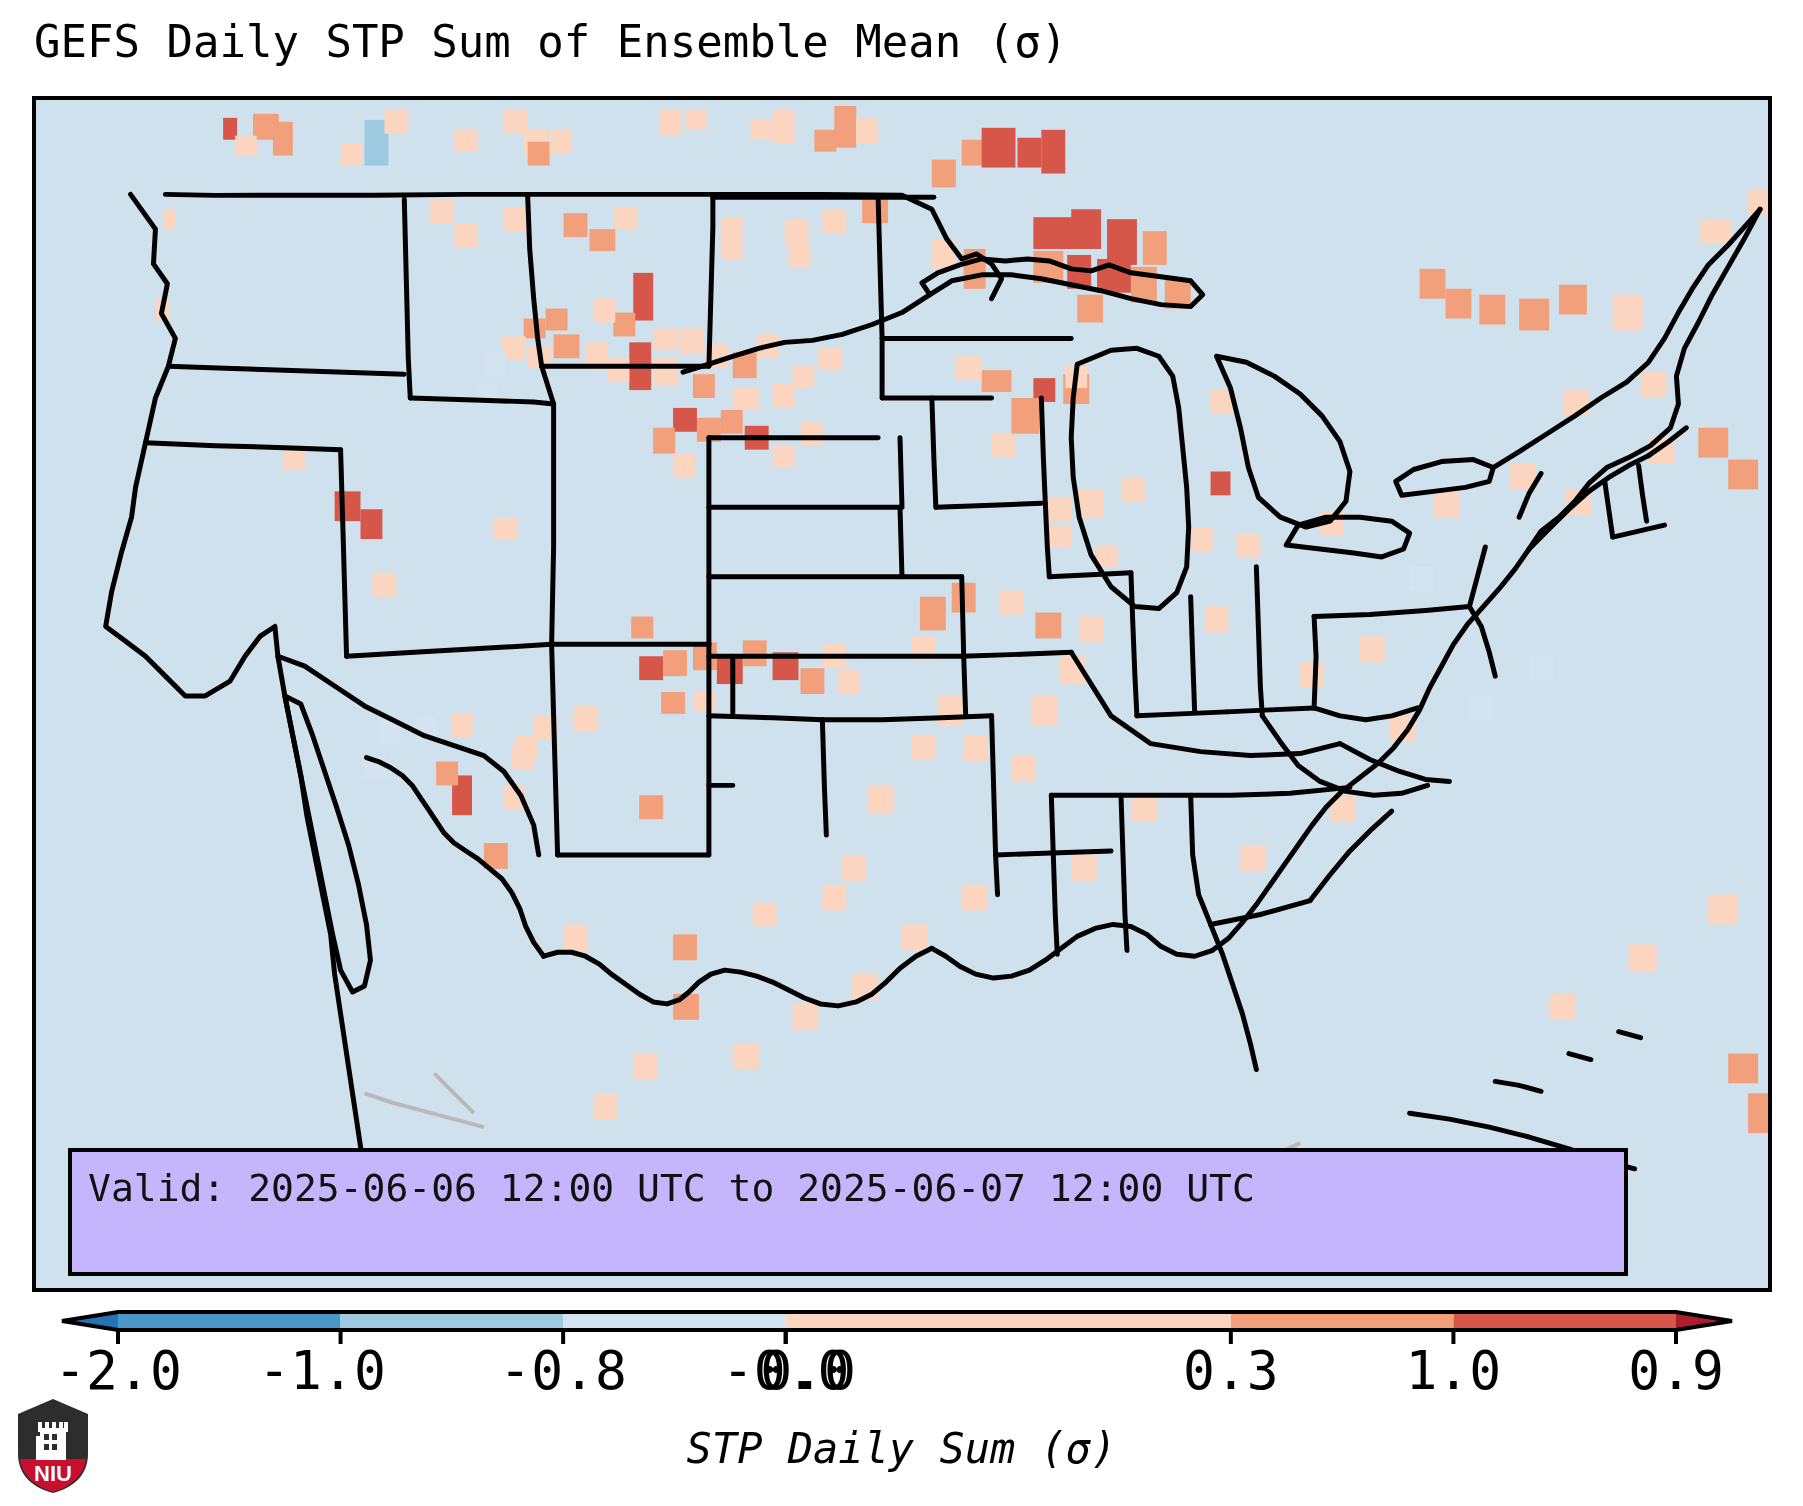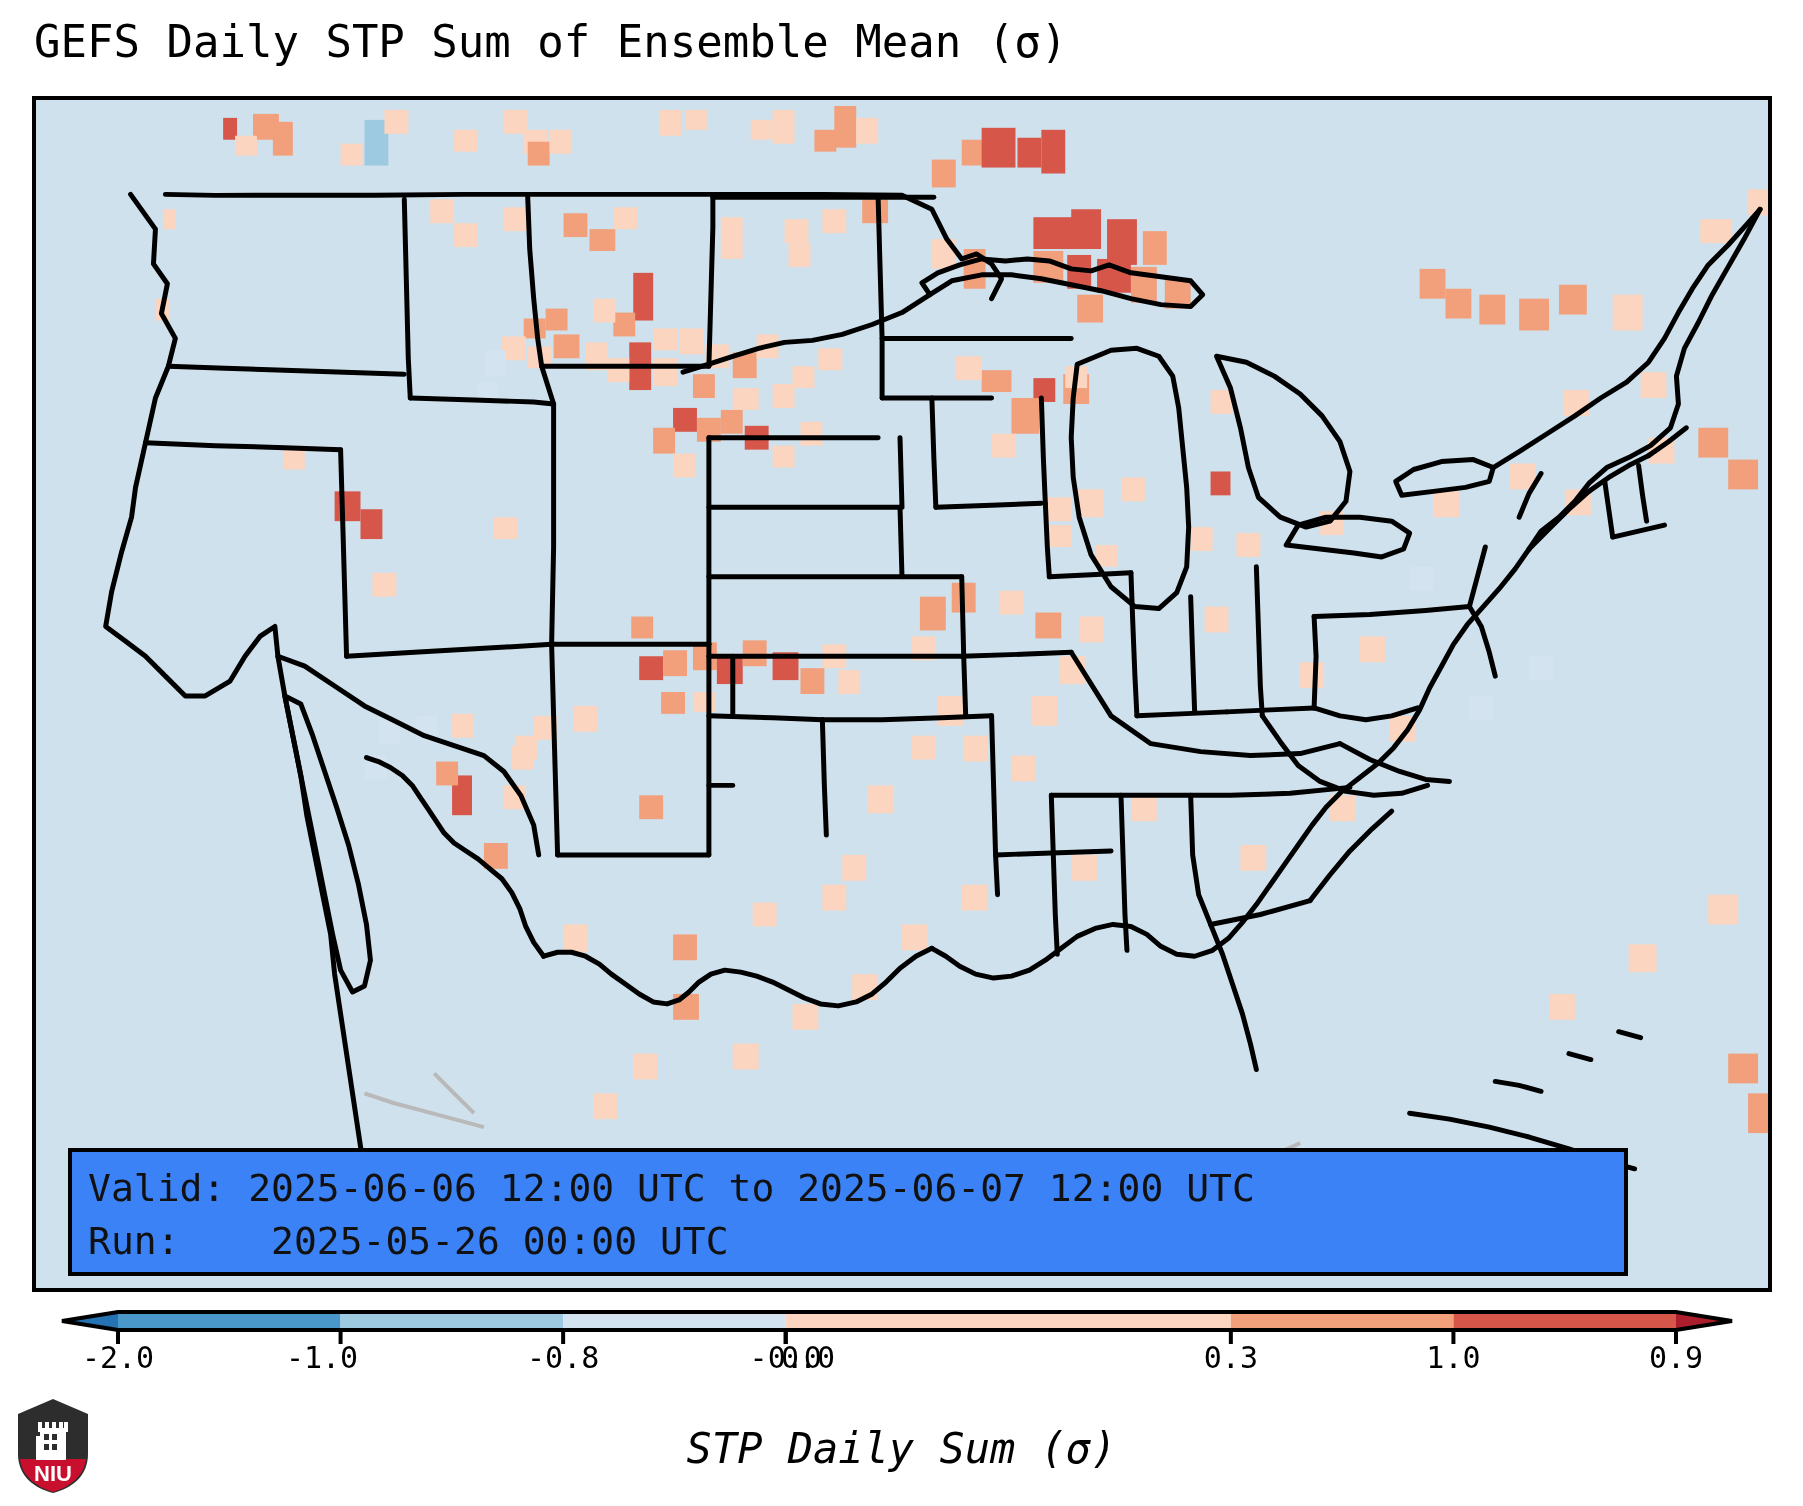--- a/index.html
+++ b/index.html
@@ -8,30 +8,30 @@
        -webkit-font-smoothing:antialiased;overflow:hidden;}
 
   #title{position:absolute;left:34px;top:16px;font-size:44px;letter-spacing:0px;
          color:#000;white-space:pre;font-family:"DejaVu Sans Mono","Liberation Mono",monospace;text-align:center;}
 
   #map-frame{position:absolute;left:32px;top:96px;width:1740px;height:1196px;
              border:4px solid #000;box-sizing:border-box;background:#cfe1ec;overflow:hidden;}
   #map-svg{position:absolute;left:0;top:0;width:100%;height:100%;display:block;}
 
   #infobox{position:absolute;left:68px;top:1148px;width:1560px;height:128px;
-           background:#3b82f6;border:4px solid #000;box-sizing:border-box;z-index:40;
+           background:#c4b5fd;border:4px solid #000;box-sizing:border-box;z-index:40;
            padding:10px 16px 0 16px;}
   .info-line{font-size:38px;line-height:53px;color:#111;white-space:pre;
              font-family:"DejaVu Sans Mono","Liberation Mono",monospace;}
 
   #cbar-wrap{position:absolute;left:0;top:1300px;width:1803px;height:50px;}
   #cbar-svg{display:block;}
 
   #cbar-ticks{position:absolute;left:0;top:1340px;width:1803px;height:60px;}
-  .ctick{position:absolute;top:0;font-size:30px;color:#000;transform:translateX(-50%);
+  .ctick{position:absolute;top:0;font-size:53px;color:#000;transform:translateX(-50%);
          white-space:pre;font-family:"DejaVu Sans Mono","Liberation Mono",monospace;}
 
   #cbar-label{position:absolute;left:0;top:1424px;width:1803px;text-align:center;
               font-size:42px;color:#000;white-space:pre;
               font-family:"DejaVu Sans Mono","Liberation Mono",monospace;font-style:italic;}
 
   #niu-logo{position:absolute;left:14px;top:1396px;width:78px;height:100px;}
 </style>
 </head>
 <body>
@@ -387,21 +387,20 @@
     <g id="light-borders" fill="none" stroke="#b9b9b9" stroke-width="4" stroke-linejoin="round">
       <path d="M330,1000 L360,1010 L390,1018 L420,1026 L450,1034"></path>
       <path d="M1080,1108 L1120,1100 L1160,1090 L1200,1078 L1240,1064 L1270,1050"></path>
       <path d="M400,980 L420,1000 L440,1020"></path>
     </g>
   </svg>
 </div>
 
 <div id="infobox">
   <div class="info-line">Valid: 2025-06-06 12:00 UTC to 2025-06-07 12:00 UTC</div>
-  <div class="info-line">Run:    2025-05-26 00:00 UTC</div>
 </div>
 
 <div id="cbar-wrap">
   <svg id="cbar-svg" width="1803" height="50" viewBox="0 0 1803 50">
     <g id="cbar-body">
         <rect x="118" y="12" width="222.57142857142856" height="18" fill="#4a97c9"></rect>
         <rect x="340.57142857142856" y="12" width="222.57142857142856" height="18" fill="#9dcae1"></rect>
         <rect x="563.1428571428571" y="12" width="222.57142857142867" height="18" fill="#d3e4f0"></rect>
         <rect x="785.7142857142858" y="12" width="0" height="18" fill="#f4f5f5"></rect>
         <rect x="785.7142857142858" y="12" width="445.1428571428571" height="18" fill="#fbd5bf"></rect>

